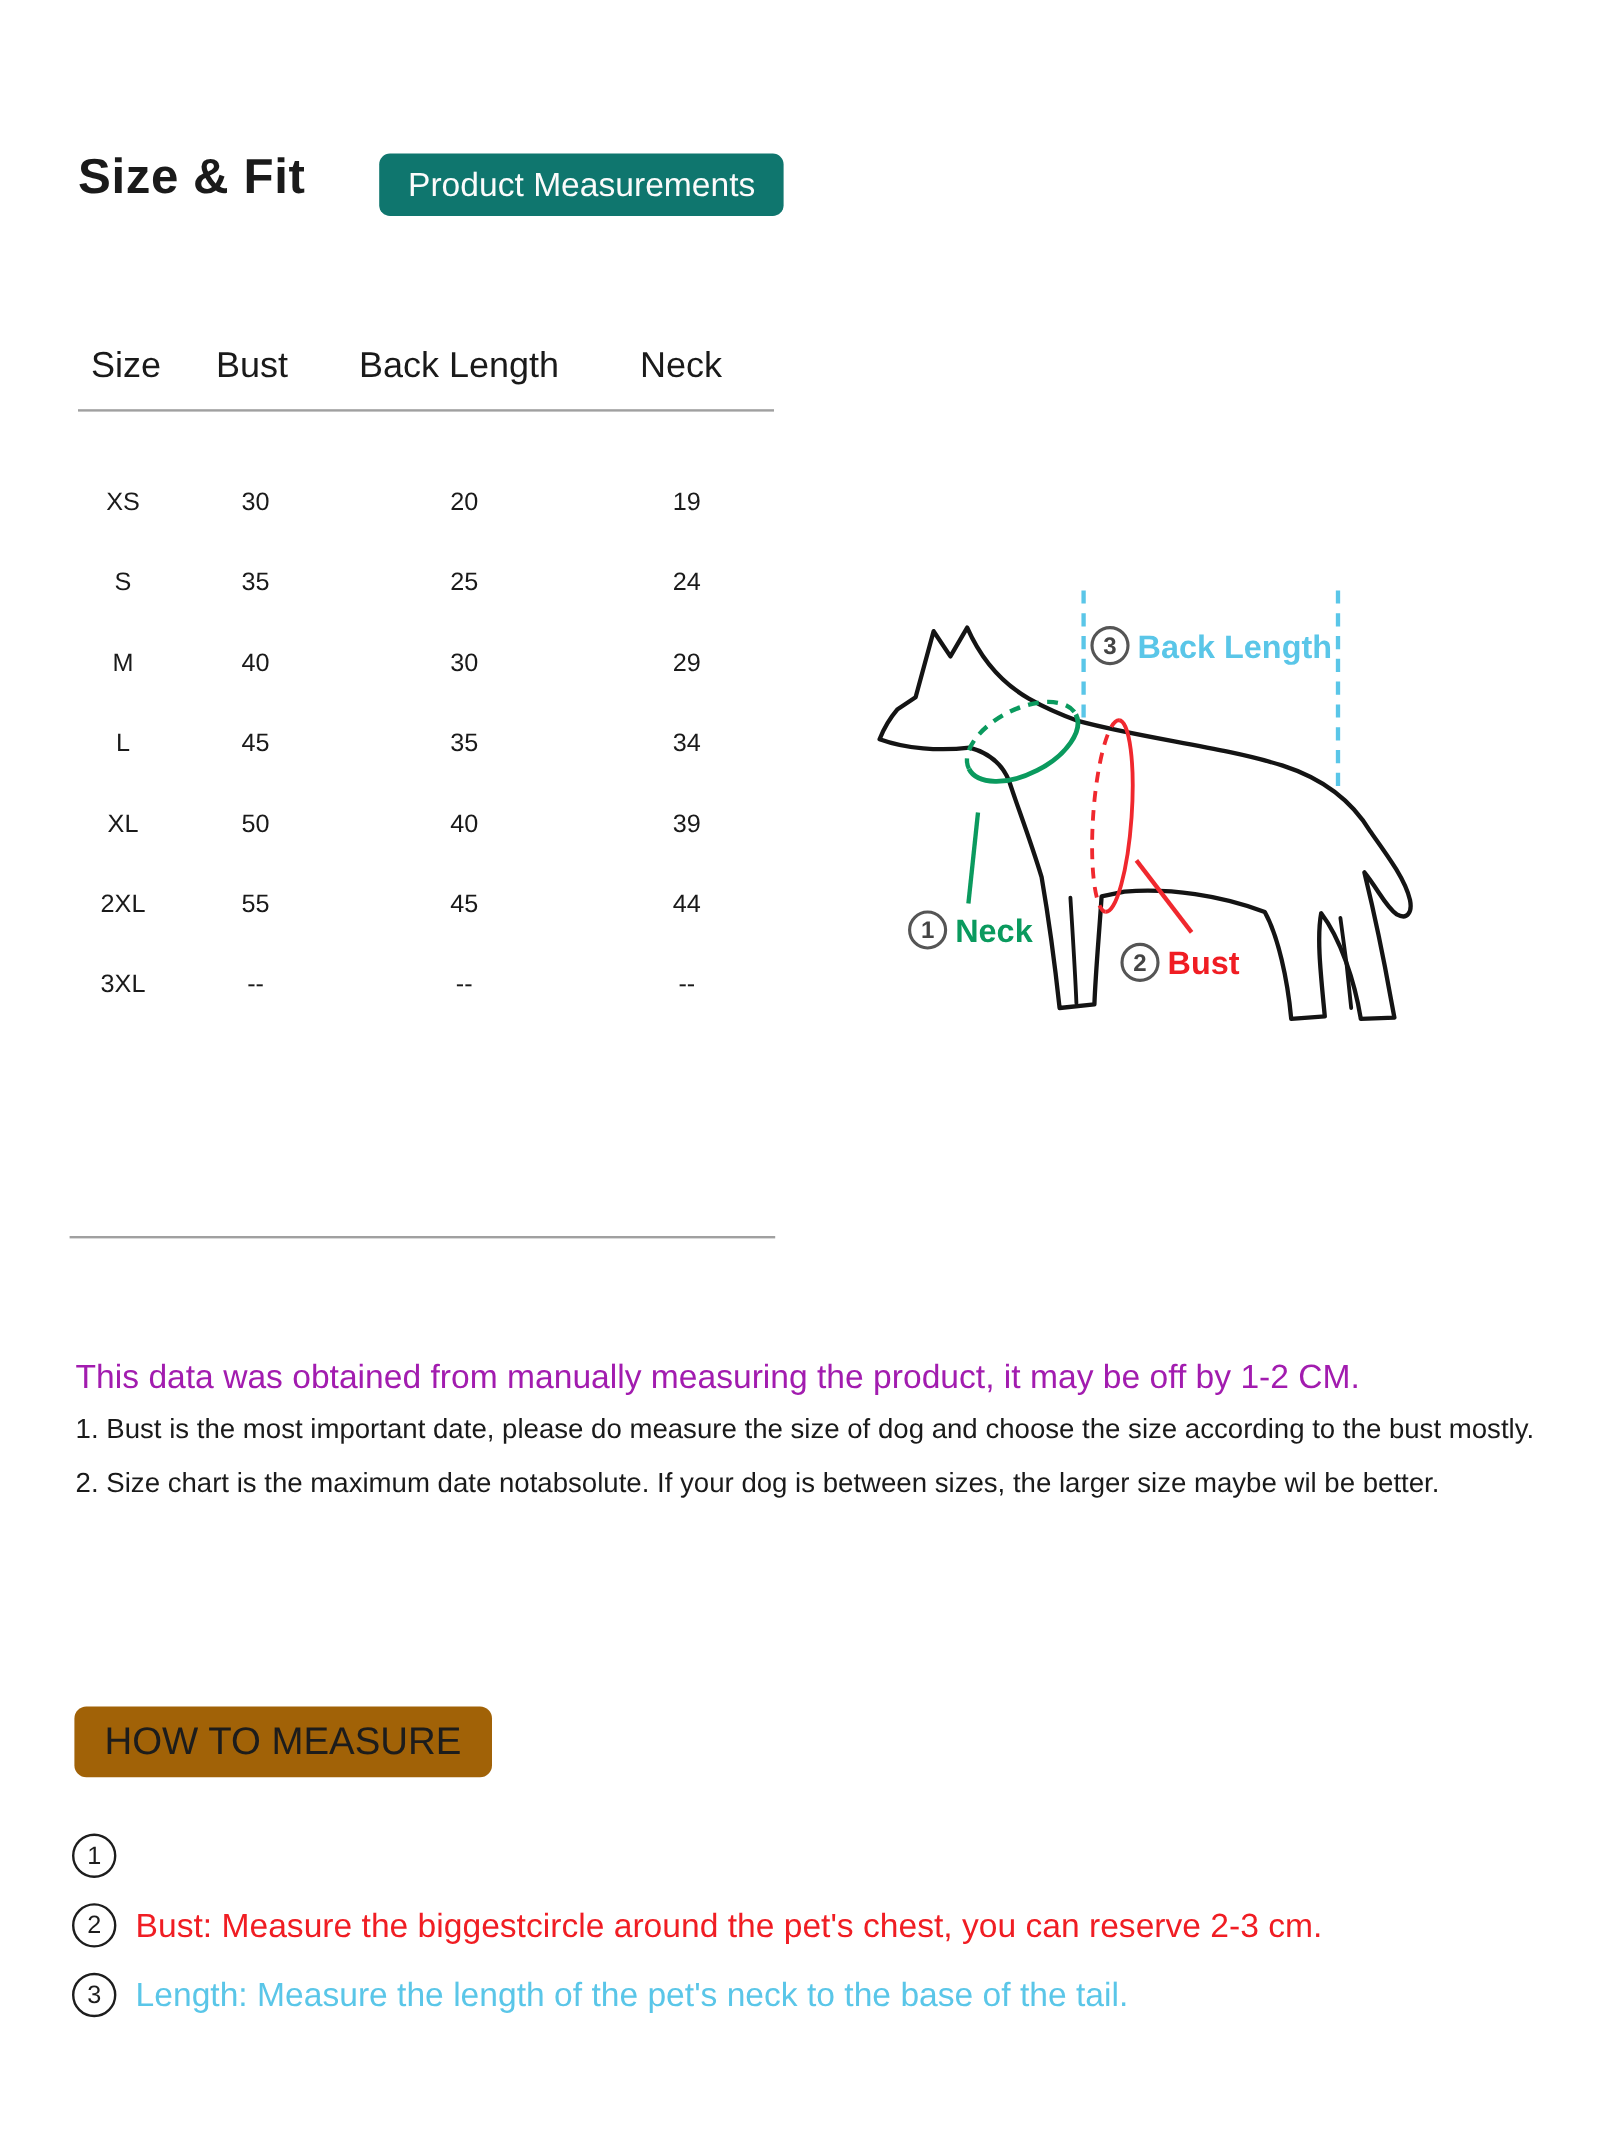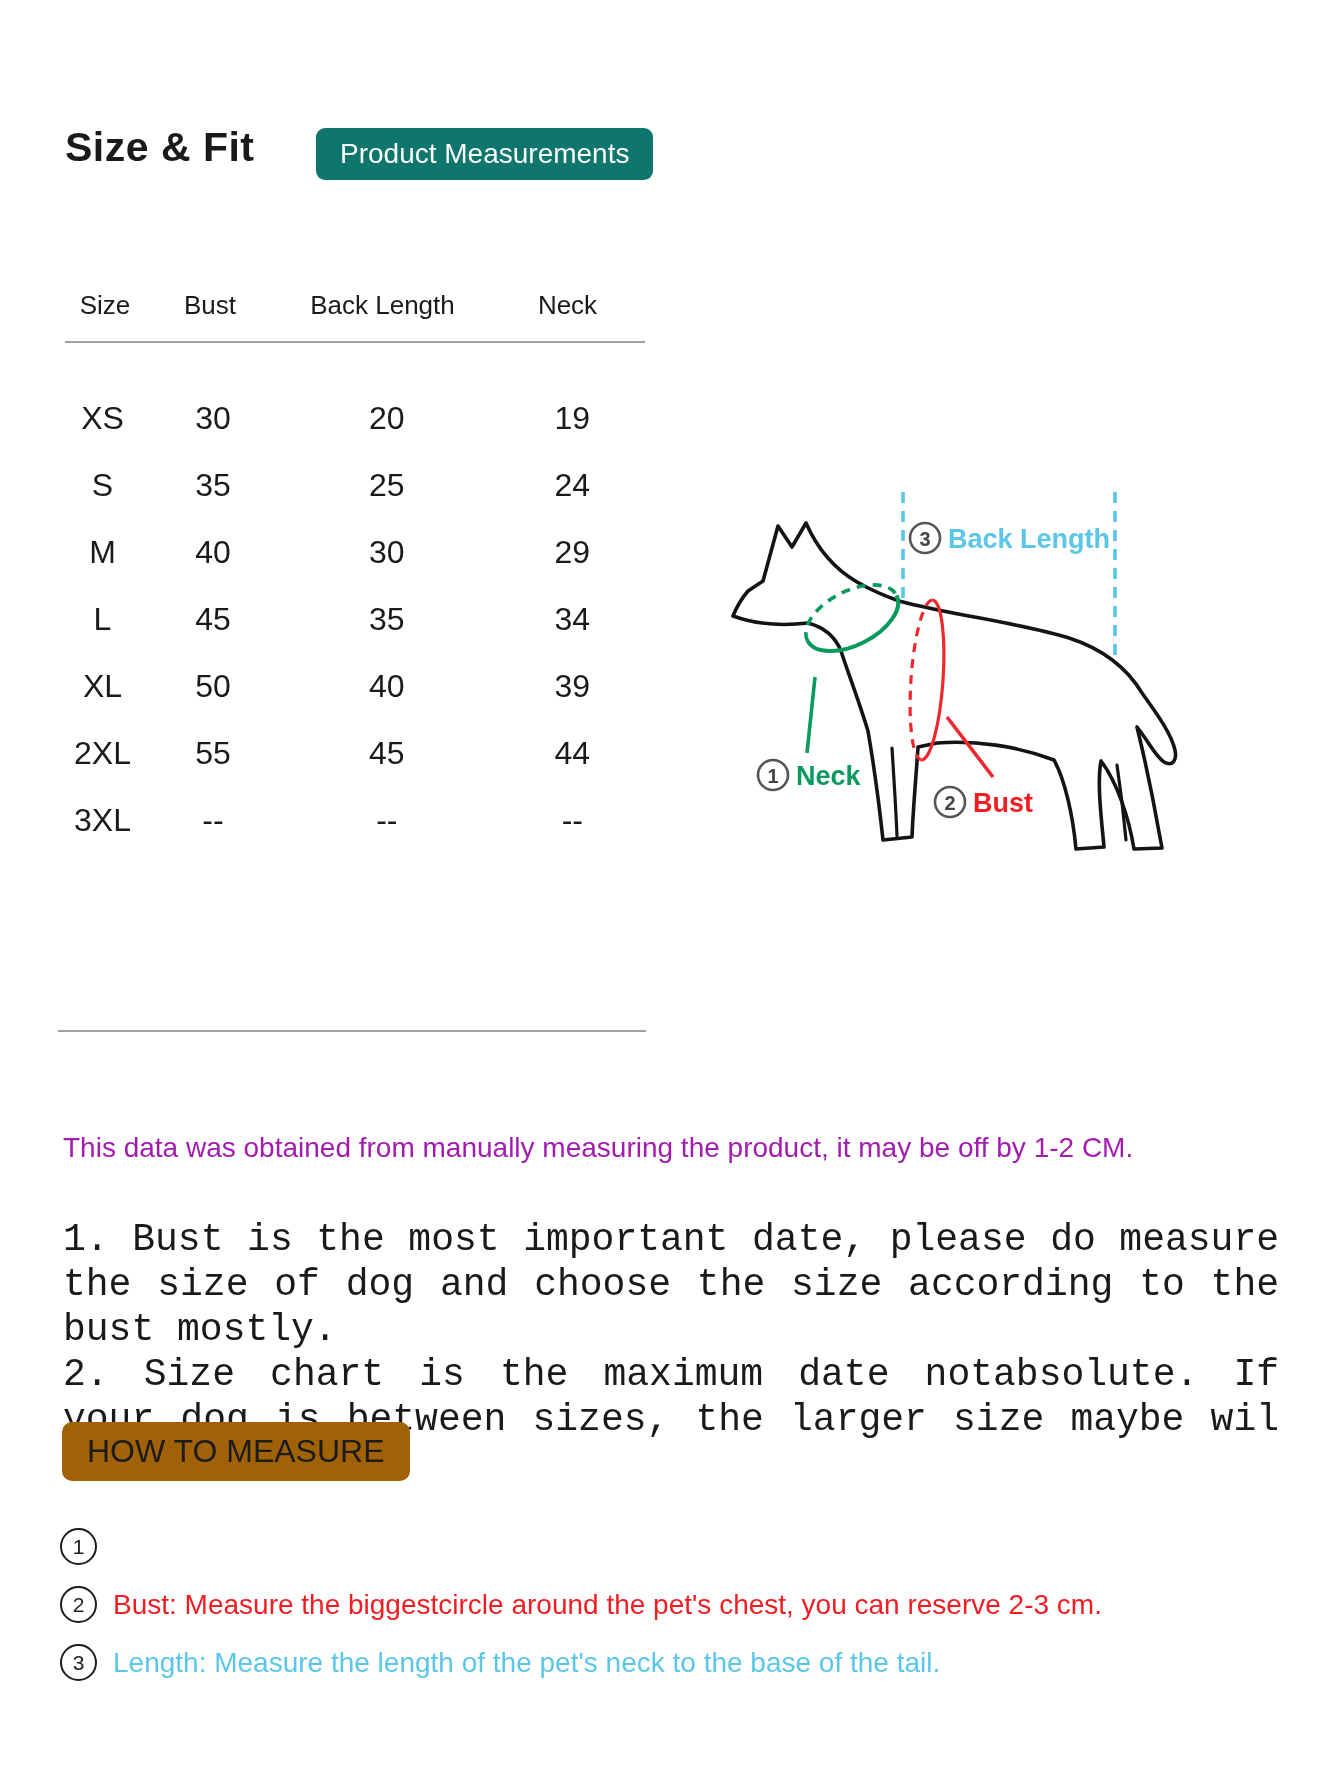--- a/index.html
+++ b/index.html
@@ -12,30 +12,30 @@
   .badge{
     position:absolute;left:316px;top:128px;height:52px;line-height:52px;
     padding:0 24px;background:#0f766e;border-radius:9px;color:#fbfbfb;font-size:28px;
   }
   .tolerance{position:absolute;left:63px;top:192px;font-size:34px;}
   
   .size-table{position:absolute;left:65px;top:285px;width:580px;}
   .trow{display:flex;align-items:center;}
   .trow > div{text-align:center;}
   .c1{width:80px;} .c2{width:130px;} .c3{width:215px;} .c4{width:155px;}
-  .thead{font-size:26px;height:40px;padding-bottom:16px;border-bottom:2px solid #a0a0a0;}
+  .thead{font-size:30px;height:40px;padding-bottom:16px;border-bottom:2px solid #a0a0a0;}
   .tbody{padding-top:42px;}
-  .tbody .trow{height:67px;font-size:32px;gap:12px;}
+  .tbody .trow{height:67px;font-size:21px;gap:12px;}
   .table-bottom-line{position:absolute;left:58px;top:1030px;width:588px;height:2px;background:#a0a0a0;}
   
   .dog-svg{position:absolute;left:645px;top:430px;}
   .dog-svg text{font-family:"Liberation Sans","DejaVu Sans",sans-serif;font-weight:bold;}
   
   .disclaimer{position:absolute;left:63px;top:1132px;font-size:28px;color:#a21caf;}
-  .notes{position:absolute;left:63px;top:1217px;width:1216px;font-size:38px;line-height:45px;text-align:justify;font-family:Liberation Mono, monospace;}
+  .notes{position:absolute;left:63px;top:1168px;width:1216px;font-size:23px;line-height:45px;text-align:justify;}
   .notes p{margin:0;}
   
   .htm-badge{
     position:absolute;left:62px;top:1422px;display:inline-block;
     background:#a16207;color:#1c1c1c;font-size:32px;padding:11px 25px;border-radius:10px;
   }
   .steps{position:absolute;left:60px;top:1528px;}
   .step{display:flex;align-items:center;margin-bottom:21px;font-size:28px;}
   .circle-num{
     flex:0 0 auto;width:33px;height:33px;border:2.5px solid #1d1d1d;border-radius:50%;

